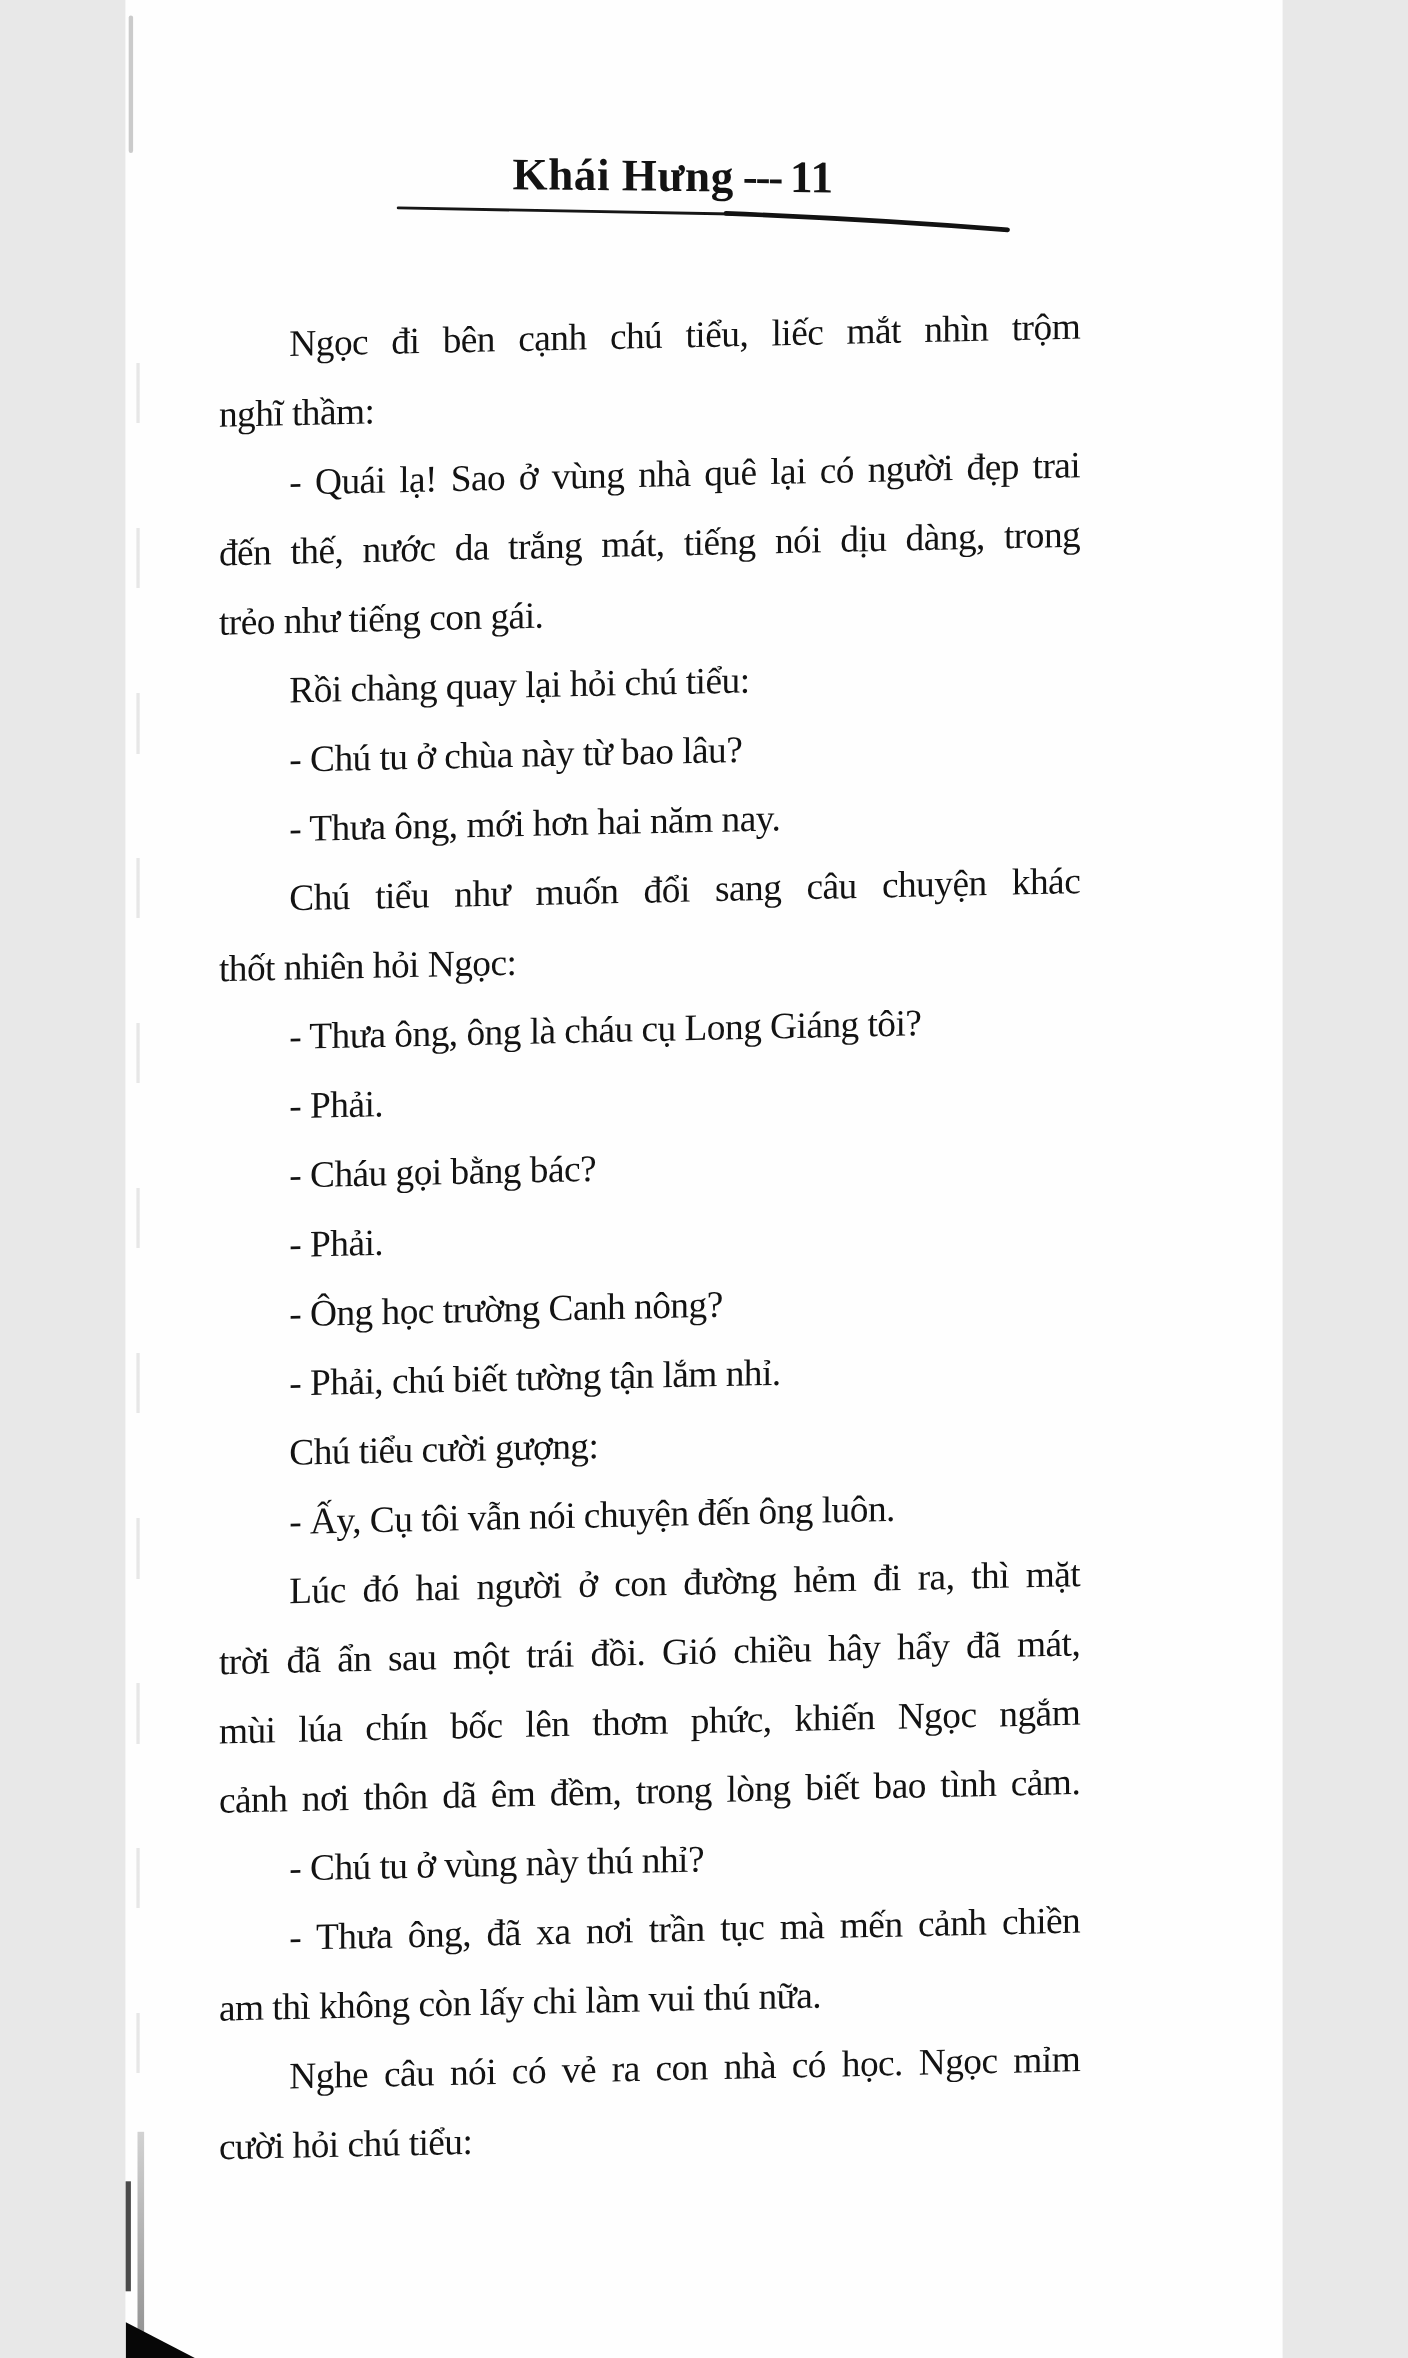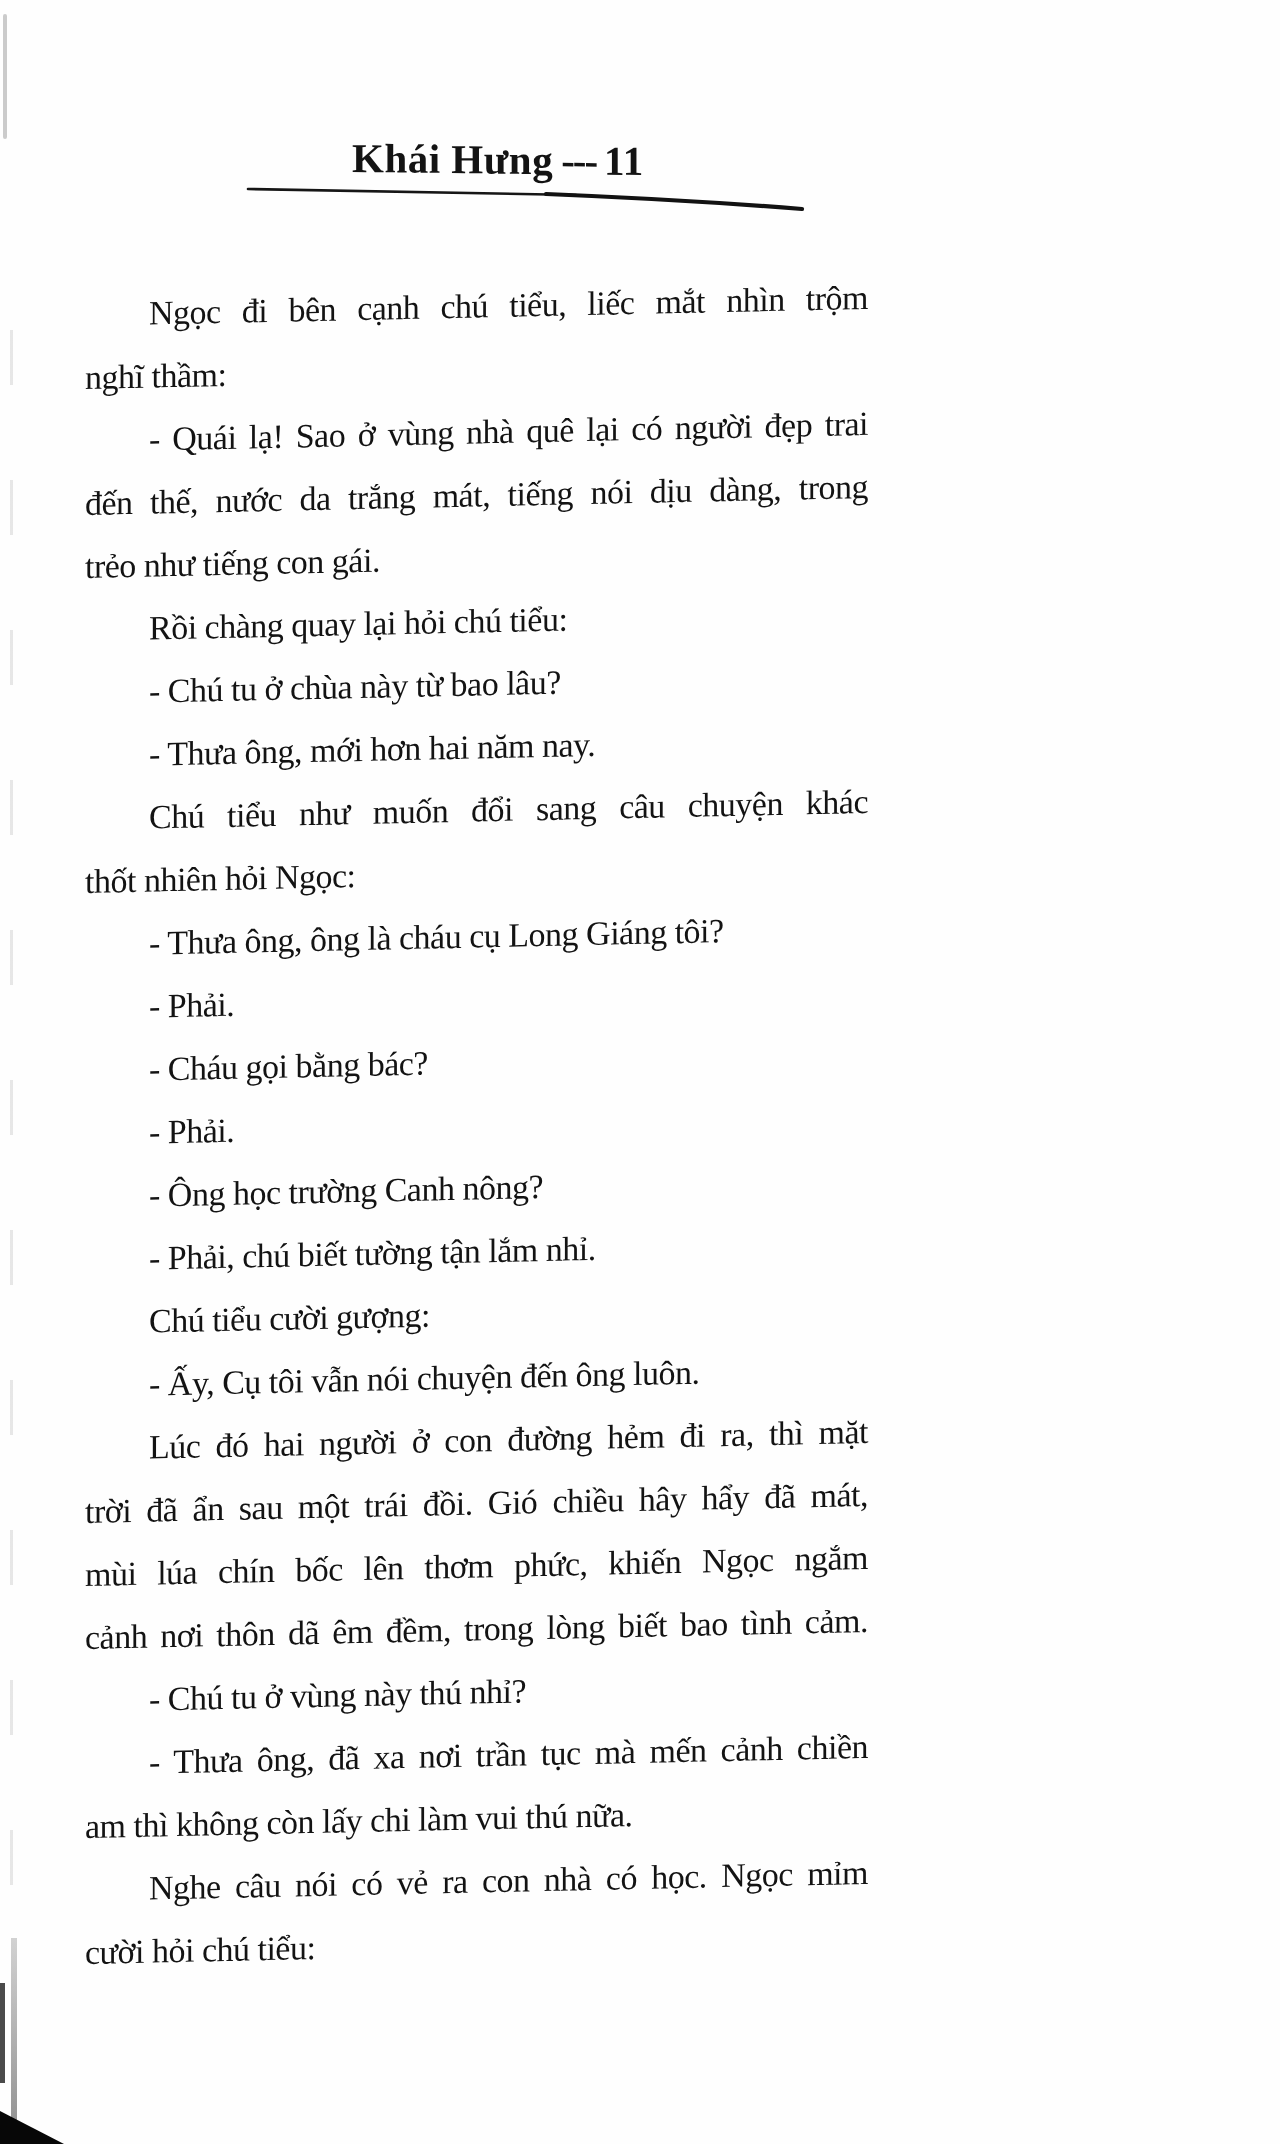--- a/index.html
+++ b/index.html
@@ -1,18 +1,18 @@
 <!DOCTYPE html>
 <html><head>
 <meta charset="utf-8">
 <style>
   html,body { margin:0; padding:0; background:#e8e8e8; }
   .page {
     position:relative;
-    width:1280px; height:2144px;
+    width:1052px; height:2144px;
     margin:0 auto;
     background:#fefefe;
     overflow:hidden;
     color:#131313;
   }
 
   
   .header-title {
     position:absolute; left:352px; top:134px;
     font:700 41px/1.2 "Liberation Serif","DejaVu Serif",serif;

